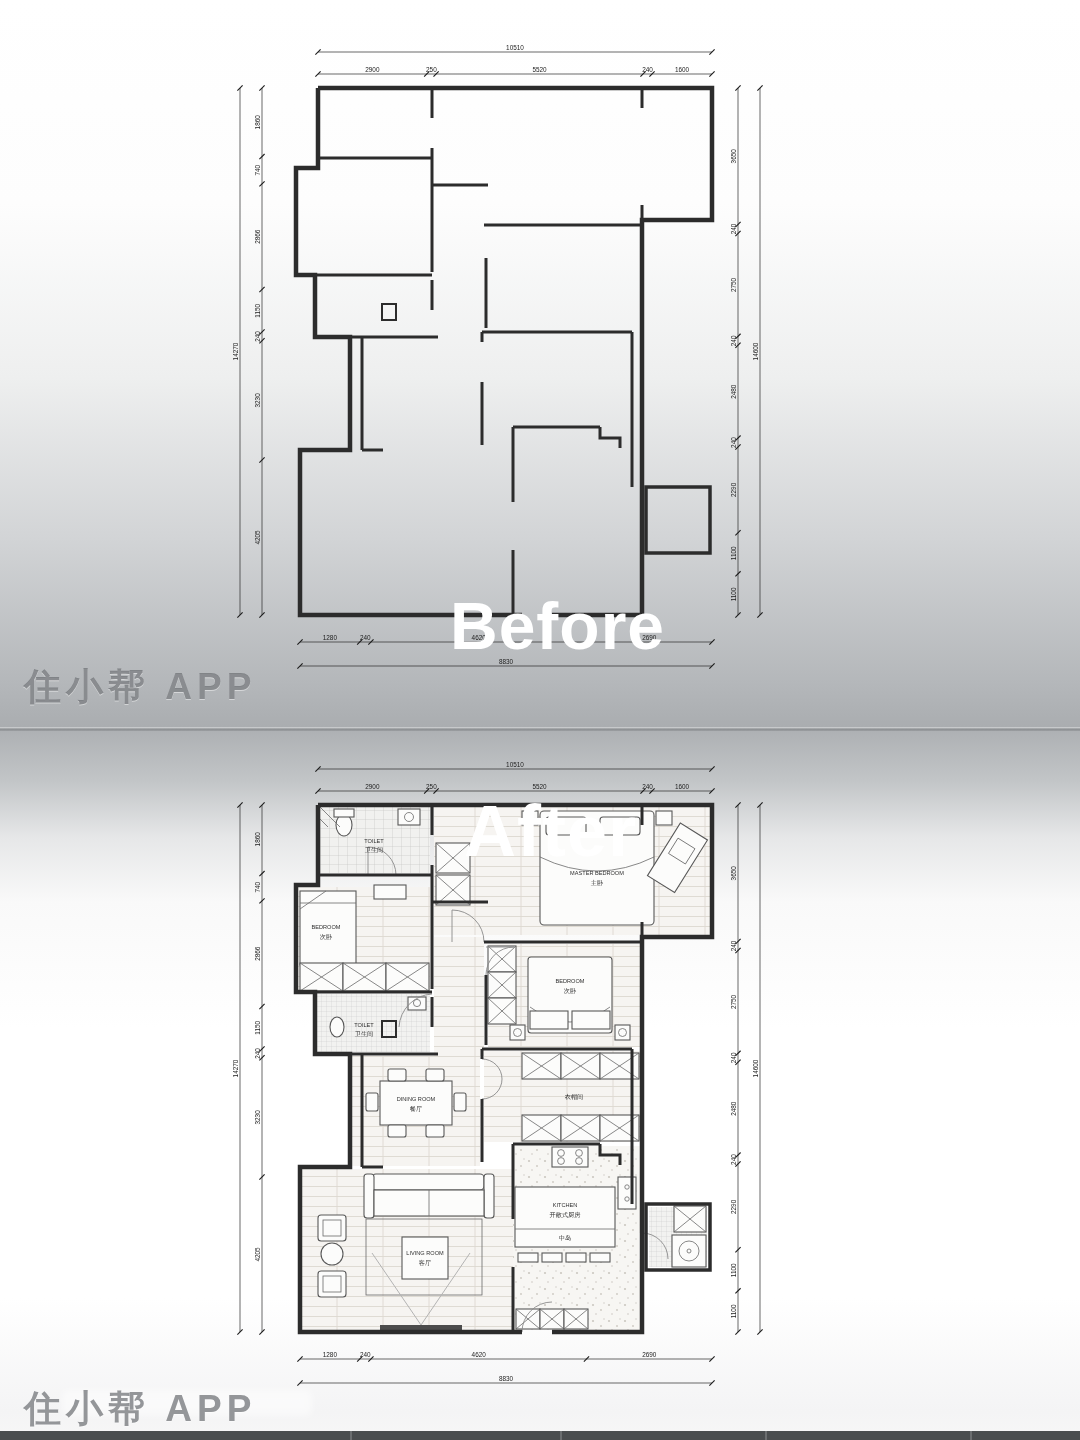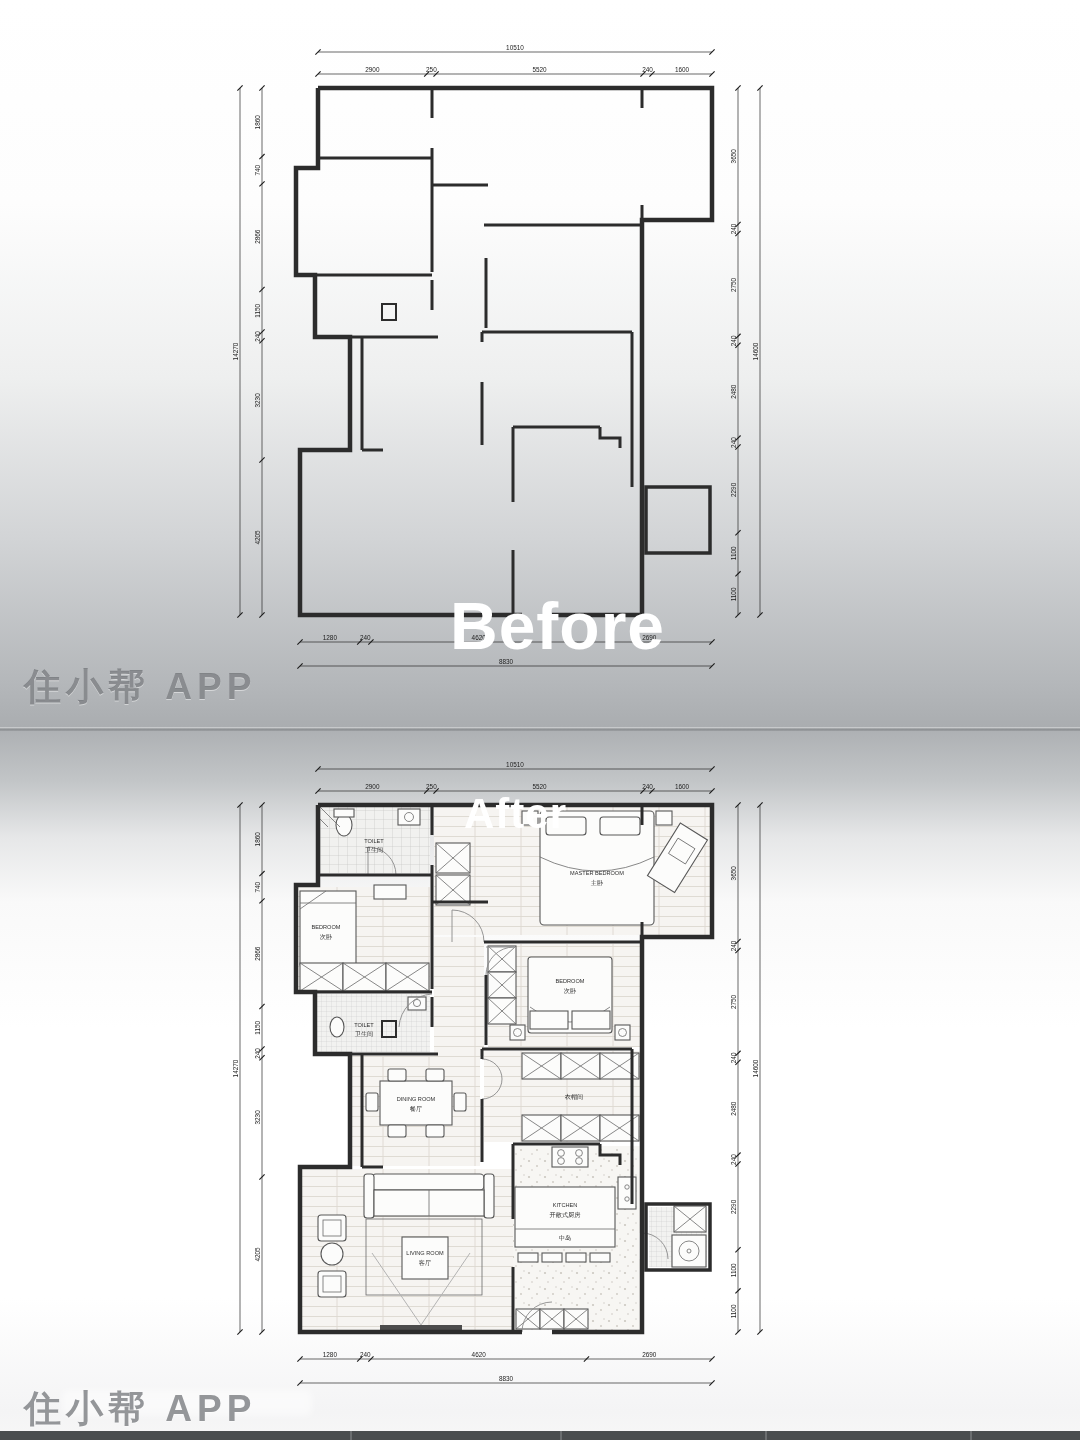--- a/index.html
+++ b/index.html
@@ -19,21 +19,21 @@
     background:linear-gradient(180deg,#aeb1b4 0%,#c2c5c7 7%,#e6e7e8 15%,#f9f9f9 24%,#ffffff 42%,#ffffff 80%,#f4f4f5 96%,#f7f7f7 100%);
   }
   .plan{position:absolute;width:560px;height:650px;}
   .plan-before{left:222px;top:40px;}
   .plan-after{left:222px;top:757px;}
   .overlay-label{
     position:absolute;color:#ffffff;font-weight:600;letter-spacing:1px;
     font-family:"Liberation Sans",sans-serif;
   }
   .overlay-before{left:438px;top:588px;font-size:66px;margin-left:12px;}
-  .overlay-after{left:464px;top:790px;font-size:42px;}
+  .overlay-after{left:464px;top:790px;font-size:72px;}
   .watermark{
     position:absolute;left:24px;width:420px;
     font-size:37px;font-weight:bold;letter-spacing:5px;
     color:rgba(108,111,115,0.72);
     text-shadow:0 1px 0 rgba(255,255,255,0.45);
   }
   .watermark-top{top:662px;}
   .watermark-bottom{top:1384px;}
   .wm-glow{
     position:absolute;left:62px;top:1390px;width:250px;height:26px;

